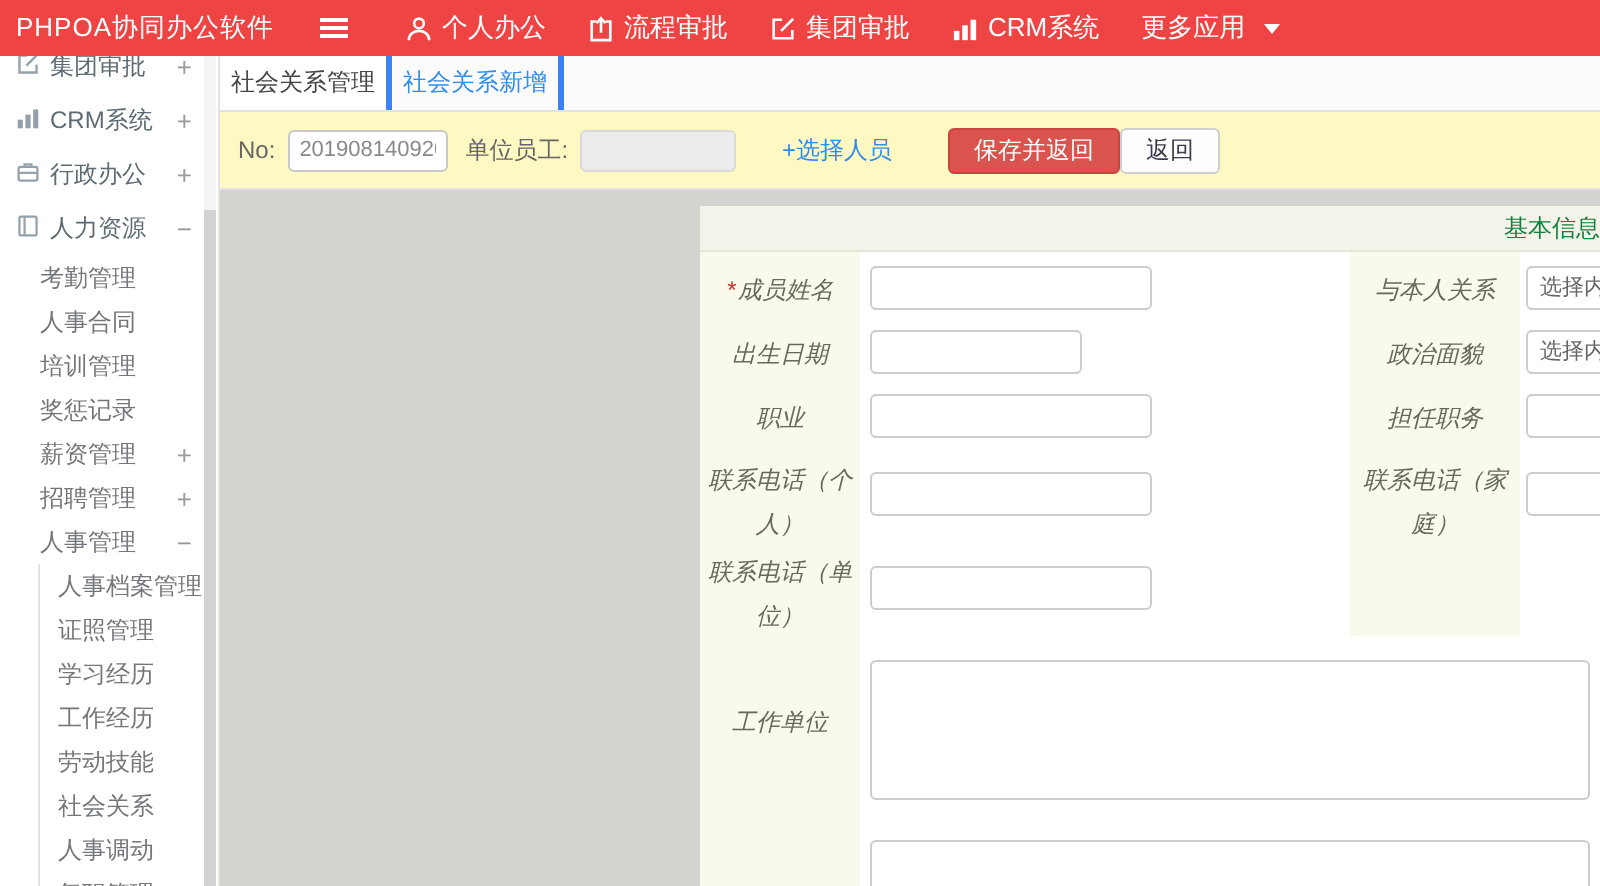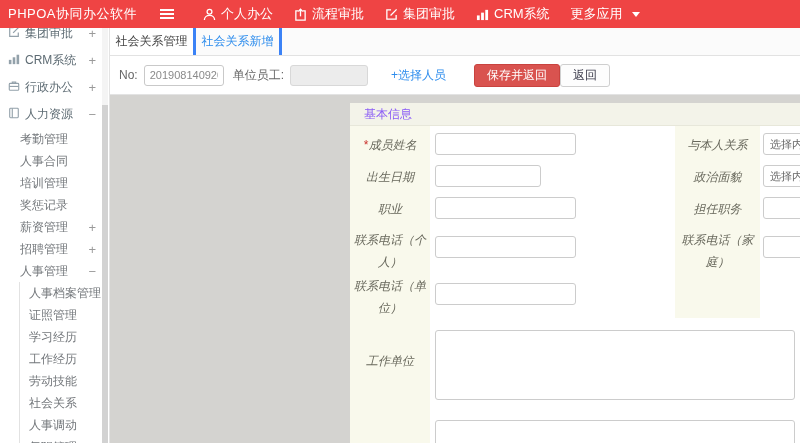--- a/index.html
+++ b/index.html
@@ -36,37 +36,37 @@
   
   .tabbar { position:absolute; top:28px; left:110px; width:690px; height:28px;
     background:#fbfbfb; border-bottom:1px solid #e2e2e2; display:flex; z-index:10; }
   .tab { width:86px; display:flex; align-items:center; justify-content:center;
     font-size:12px; border-right:3px solid #3b82f6; cursor:pointer; }
   .tab.plain { background:#fff; color:#454545; }
   .tab.active { background:#fbfbfb; color:#2e8ded; }
 
   
   .toolbar { position:absolute; top:56px; left:110px; width:690px; height:39px;
-    background:#ffffff; border-bottom:1px solid #e3e3e3; display:flex; align-items:center;
+    background:#fef9c3; border-bottom:1px solid #e3e3e3; display:flex; align-items:center;
     font-size:12px; color:#666; padding-left:9px; }
   .tb-input { width:80px; height:21px; border:1px solid #c9c9c9; border-radius:3px;
     background:#fff; font-size:11px; color:#8a8a8a; padding:0 5px; margin:0 9px 0 6px;
     font-family:"Liberation Sans","DejaVu Sans",sans-serif; }
   .tb-input:disabled, .tb-input.disabled { background:#ececec; border-color:#d8d8d8; }
   .link { color:#2e8ded; cursor:pointer; margin-left:14px; }
   .btn { height:23px; font-size:12px; border-radius:3px; padding:0 12px; cursor:pointer;
     font-family:"Liberation Sans","DejaVu Sans",sans-serif; }
   .btn-danger { margin-left:28px; background:#d9534f; border:1px solid #c9433f; color:#fff; }
   .btn-plain { background:#fdfdfd; border:1px solid #cfcfcf; color:#3a3a4a; }
 
   
   .panel { position:absolute; top:103px; left:350px; width:450px; height:340px;
     background:#fff; overflow:hidden; }
   .panel-head { height:23px; line-height:23px; background:#f3f3e9; border-bottom:1px solid #e7e7da;
-    padding-left:14px; font-size:12px; color:#8b5cf6; }
+    padding-left:14px; font-size:12px; color:#15803d;text-align:right; }
   .strip { position:absolute; background:#f9f9ec; }
   .strip-left { top:23px; left:0; width:80px; height:317px; }
   .strip-right { top:23px; left:325px; width:85px; height:192px; }
   .f-label { position:absolute; font-size:12px; color:#68685c; text-align:center; line-height:14px;font-style:italic; }
   .f-label.l { left:0; width:80px; }
   .f-label.r { left:325px; width:85px; }
   .req { color:#c9302c; margin-right:1px; }
   .f-input, .f-select, .f-area { position:absolute; border:1px solid #ccc; border-radius:3px;
     background:#fff; font-size:11px; color:#666; padding:0 6px;
     font-family:"Liberation Sans","DejaVu Sans",sans-serif; }

